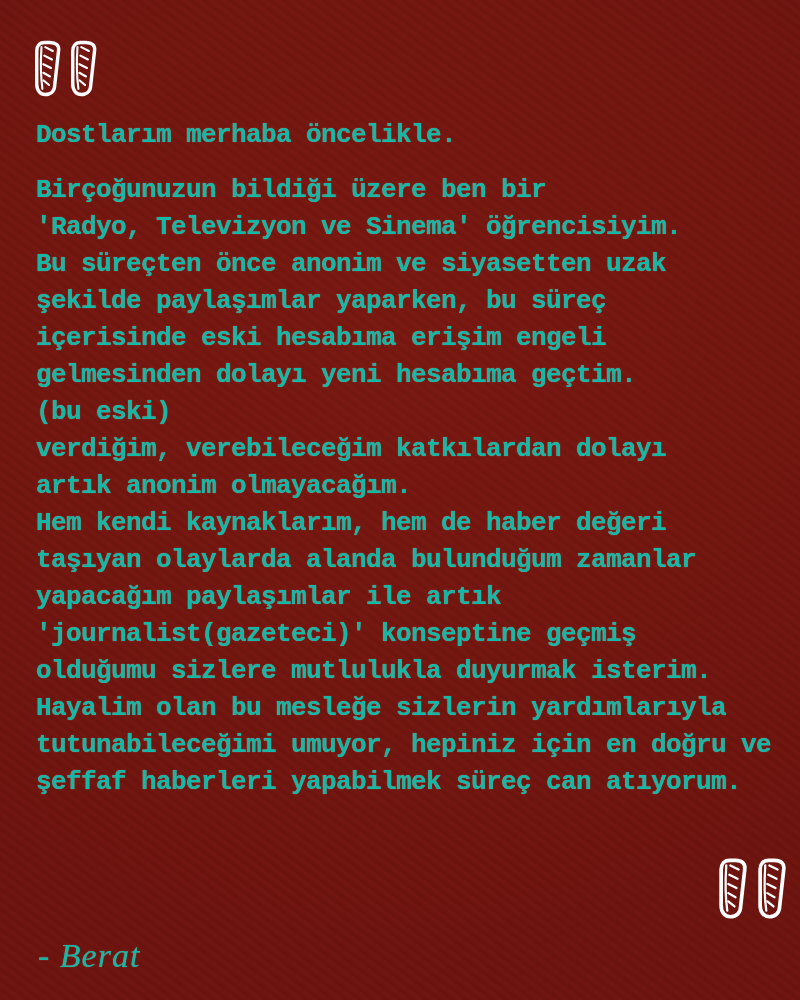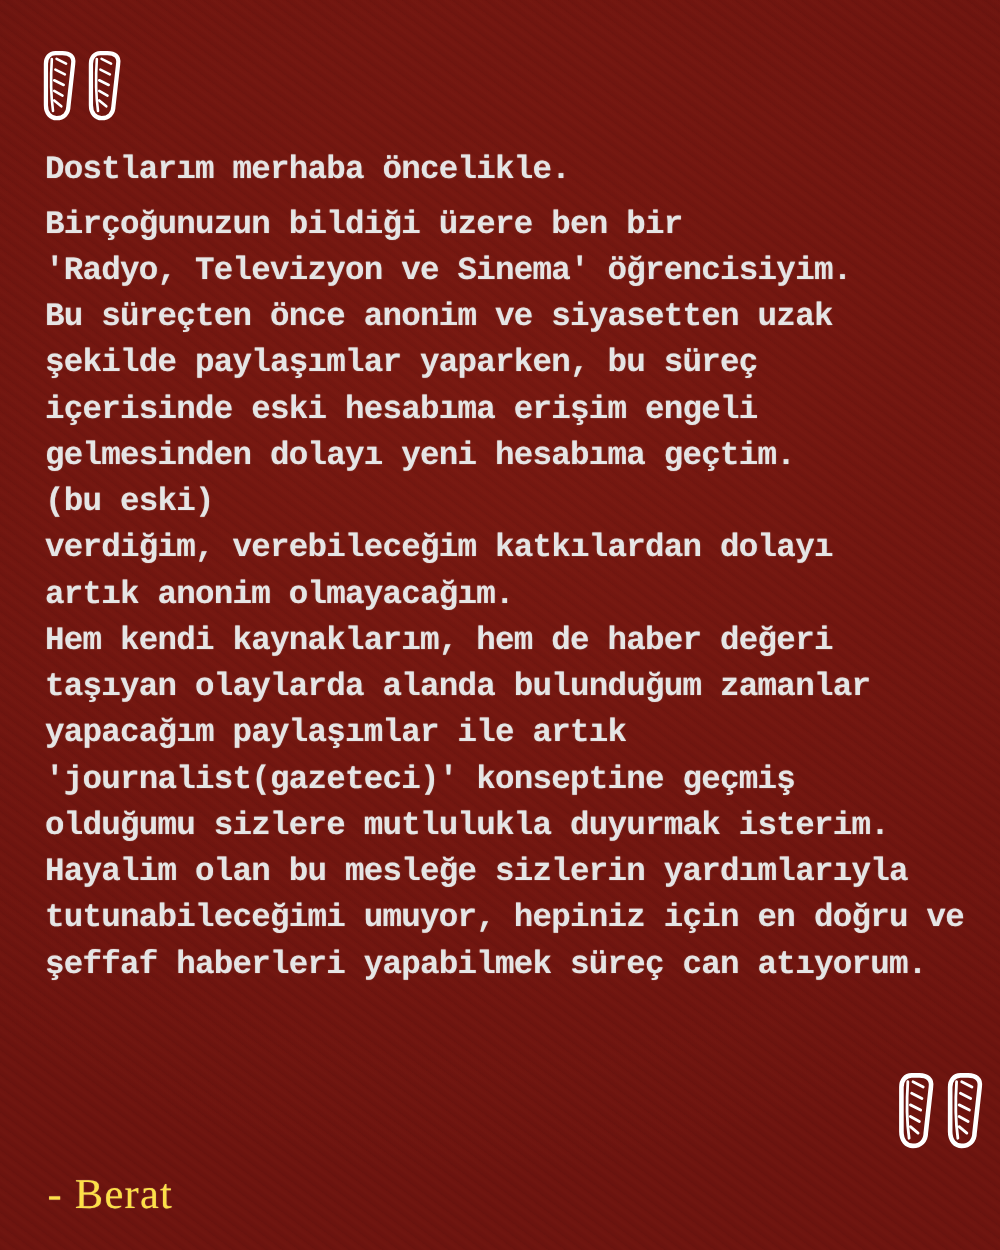--- a/index.html
+++ b/index.html
@@ -34,41 +34,42 @@
     width: 78px;
     height: 66px;
   }
   .text-block {
     position: absolute;
     left: 36px;
     top: 117px;
     width: 764px;
   }
   .line {
-    color: #e5e5e5;
+    color: #14b8a6;
     font-size: 26px;
     font-weight: bold;
     letter-spacing: -0.6px;
     line-height: 37px;
     white-space: pre;
     text-shadow: 0 0 1px rgba(242,237,227,0.55);
   }
   .para-gap {
-    margin-top: 7px;
+    margin-top: 18px;
   }
   .signature {
     position: absolute;
     left: 38px;
     top: 936px;
-    color: #fde047;
+    color: #14b8a6;
     font-family: "Liberation Serif", "DejaVu Serif", serif;
     font-size: 34px;
     line-height: 40px;
     letter-spacing: 1px;
     text-shadow: 0 0 1px rgba(242,233,218,0.45);
+    font-style: italic;
   }
 </style>
 </head>
 <body>
 
 <div class="quote-icon top-left">
   <svg viewBox="0 0 76 64" width="100%" height="100%" fill="none" stroke="#ffffff" stroke-linecap="round" stroke-linejoin="round">
     <g stroke-width="3.6">
       <path d="M13,5 C8,5 5,9 5,14 L5,49 C5,56 9,60 14,60 C20,60 24,56 24,50 L28,14 C29,8 25,5 19,5 Z"></path>
       <path d="M51,5 C46,5 43,9 43,14 L43,49 C43,56 47,60 52,60 C58,60 62,56 62,50 L66,14 C67,8 63,5 57,5 Z"></path>

